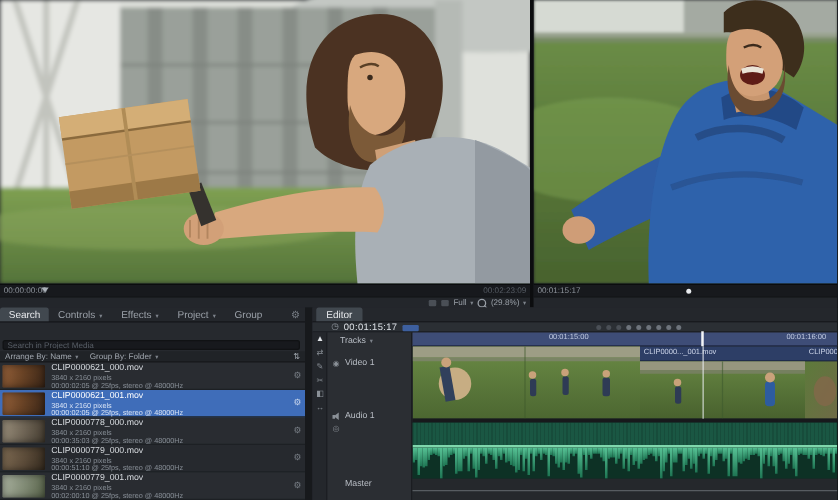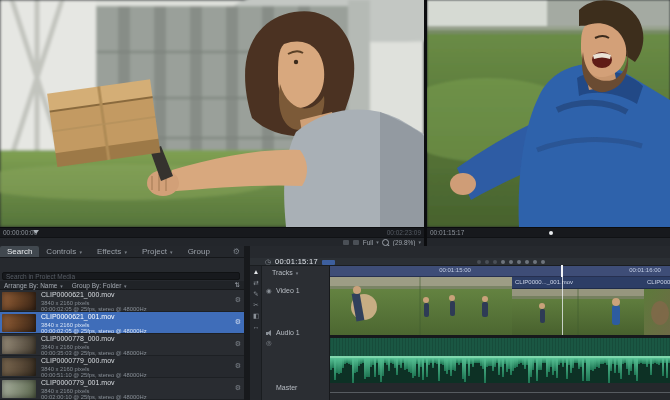--- a/index.html
+++ b/index.html
@@ -328,20 +328,23 @@
           <div class="clip-sub">00:02:00:10 @ 25fps, stereo @ 48000Hz</div>
         </div>
         <span class="row-gear">⚙</span>
       </div>
     </div>
   </div>
 
   <div id="panel-gap"></div>
 
   <div id="editor-panel">
+    <div class="ed-header">
+      <span class="ed-tab">Editor</span>
+    </div>
     <div class="ed-tcrow">
       <span class="clockico">◷</span>
       <span class="ed-tc">00:01:15:17</span>
       <span class="snap-btn"></span>
       <span class="dotsrow">
         <b class="dim"></b>
         <b class="dim"></b>
         <b class="dim"></b>
         <b></b>
         <b></b>

